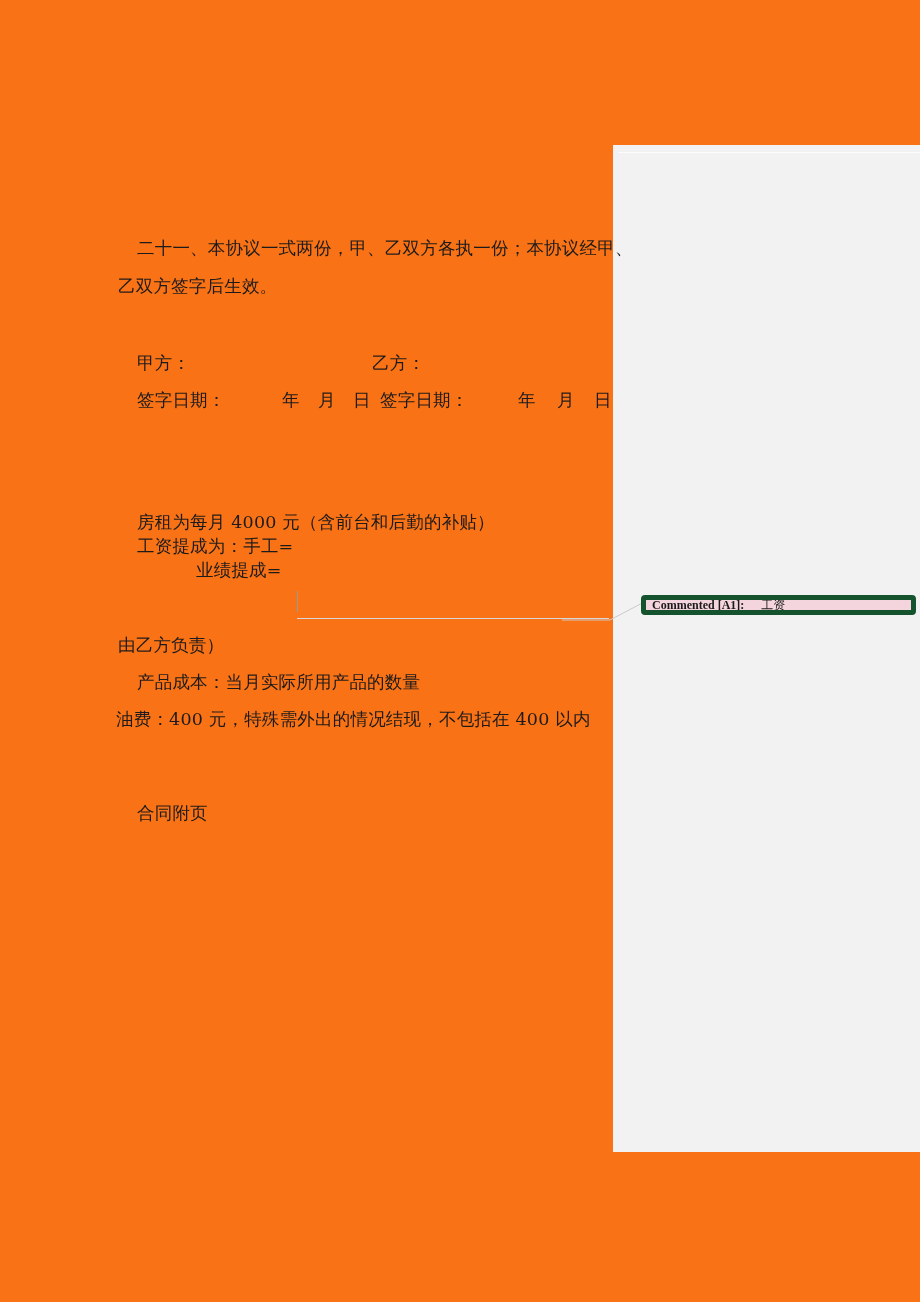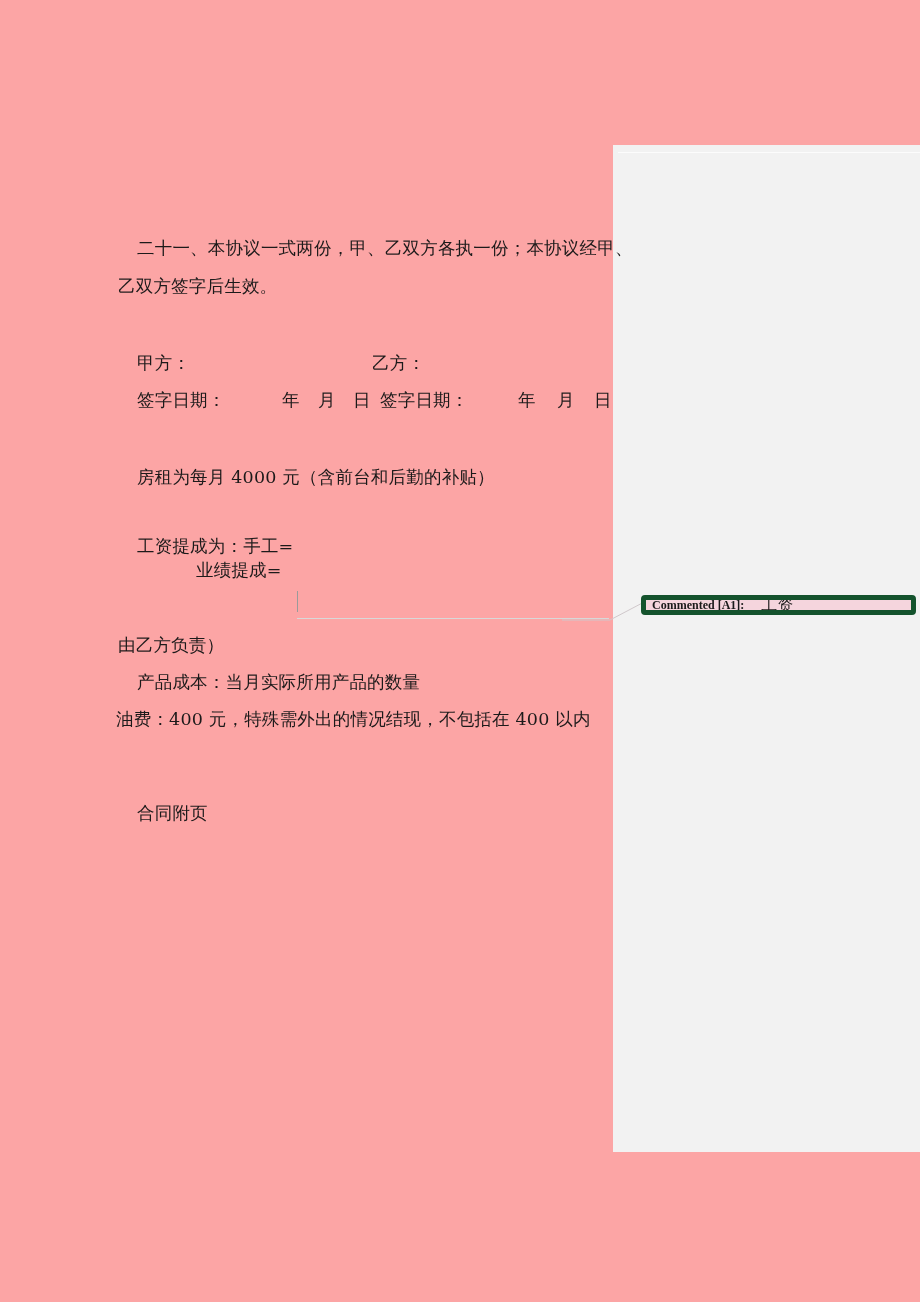--- a/index.html
+++ b/index.html
@@ -16,21 +16,21 @@
     color: #221f1f;
     -webkit-font-smoothing: antialiased;
   }
 
   
   #page {
     position: absolute;
     left: 0; top: 0;
     width: 920px;
     height: 1302px;
-    background: #fca5a5;
+    background: #f97316;
   }
 
   
   #comment-pane {
     position: absolute;
     left: 613px;
     top: 145px;
     width: 307px;
     height: 1007px;
     background: #f2f2f2;
@@ -108,21 +108,21 @@
   }
   #comment-balloon .label {
     font-family: "Liberation Serif", "DejaVu Serif", serif;
     font-weight: bold;
     font-size: 12px;
     color: #1a1a1a;
     white-space: pre;
   }
   #comment-balloon .text {
     font-family: "DejaVu Serif", "Liberation Serif", serif;
-    font-size: 16px;
+    font-size: 12px;
     color: #1a1a1a;
     white-space: pre;
     margin-left: 5px;
   }
 </style>
 </head>
 <body>
 
 <div id="page">
 
@@ -140,21 +140,21 @@
     <span class="line cjk" style="left:137px; top:392px;">签字日期：</span>
     <span class="line cjk" style="left:282px; top:392px;">年</span>
     <span class="line cjk" style="left:318px; top:392px;">月</span>
     <span class="line cjk" style="left:353px; top:392px;">日</span>
 
     <span class="line cjk" style="left:380px; top:392px;">签字日期：</span>
     <span class="line cjk" style="left:518px; top:392px;">年</span>
     <span class="line cjk" style="left:557px; top:392px;">月</span>
     <span class="line cjk" style="left:594px; top:392px;">日</span>
 
-    <span class="line cjk" style="left:137px; top:469px;">房租为每月 4000 元（含前台和后勤的补贴）</span>
+    <span class="line cjk" style="left:137px; top:514px;">房租为每月 4000 元（含前台和后勤的补贴）</span>
     <span class="line cjk" style="left:137px; top:538px;">工资提成为：手工=</span>
     <span class="line cjk" style="left:196px; top:562px;">业绩提成=</span>
 
     <span class="anchor-bar" style="left:297px; top:591px;"></span>
     <span class="anchor-underline" style="left:297px; top:618px; width:312px;"></span>
 
     <span class="line cjk" style="left:118px; top:637px;">由乙方负责）</span>
     <span class="line cjk" style="left:137px; top:674px;text-align:right;">产品成本：当月实际所用产品的数量</span>
     <span class="line cjk" style="left:116px; top:711px;">油费：400 元，特殊需外出的情况结现，不包括在 400 以内</span>
 

